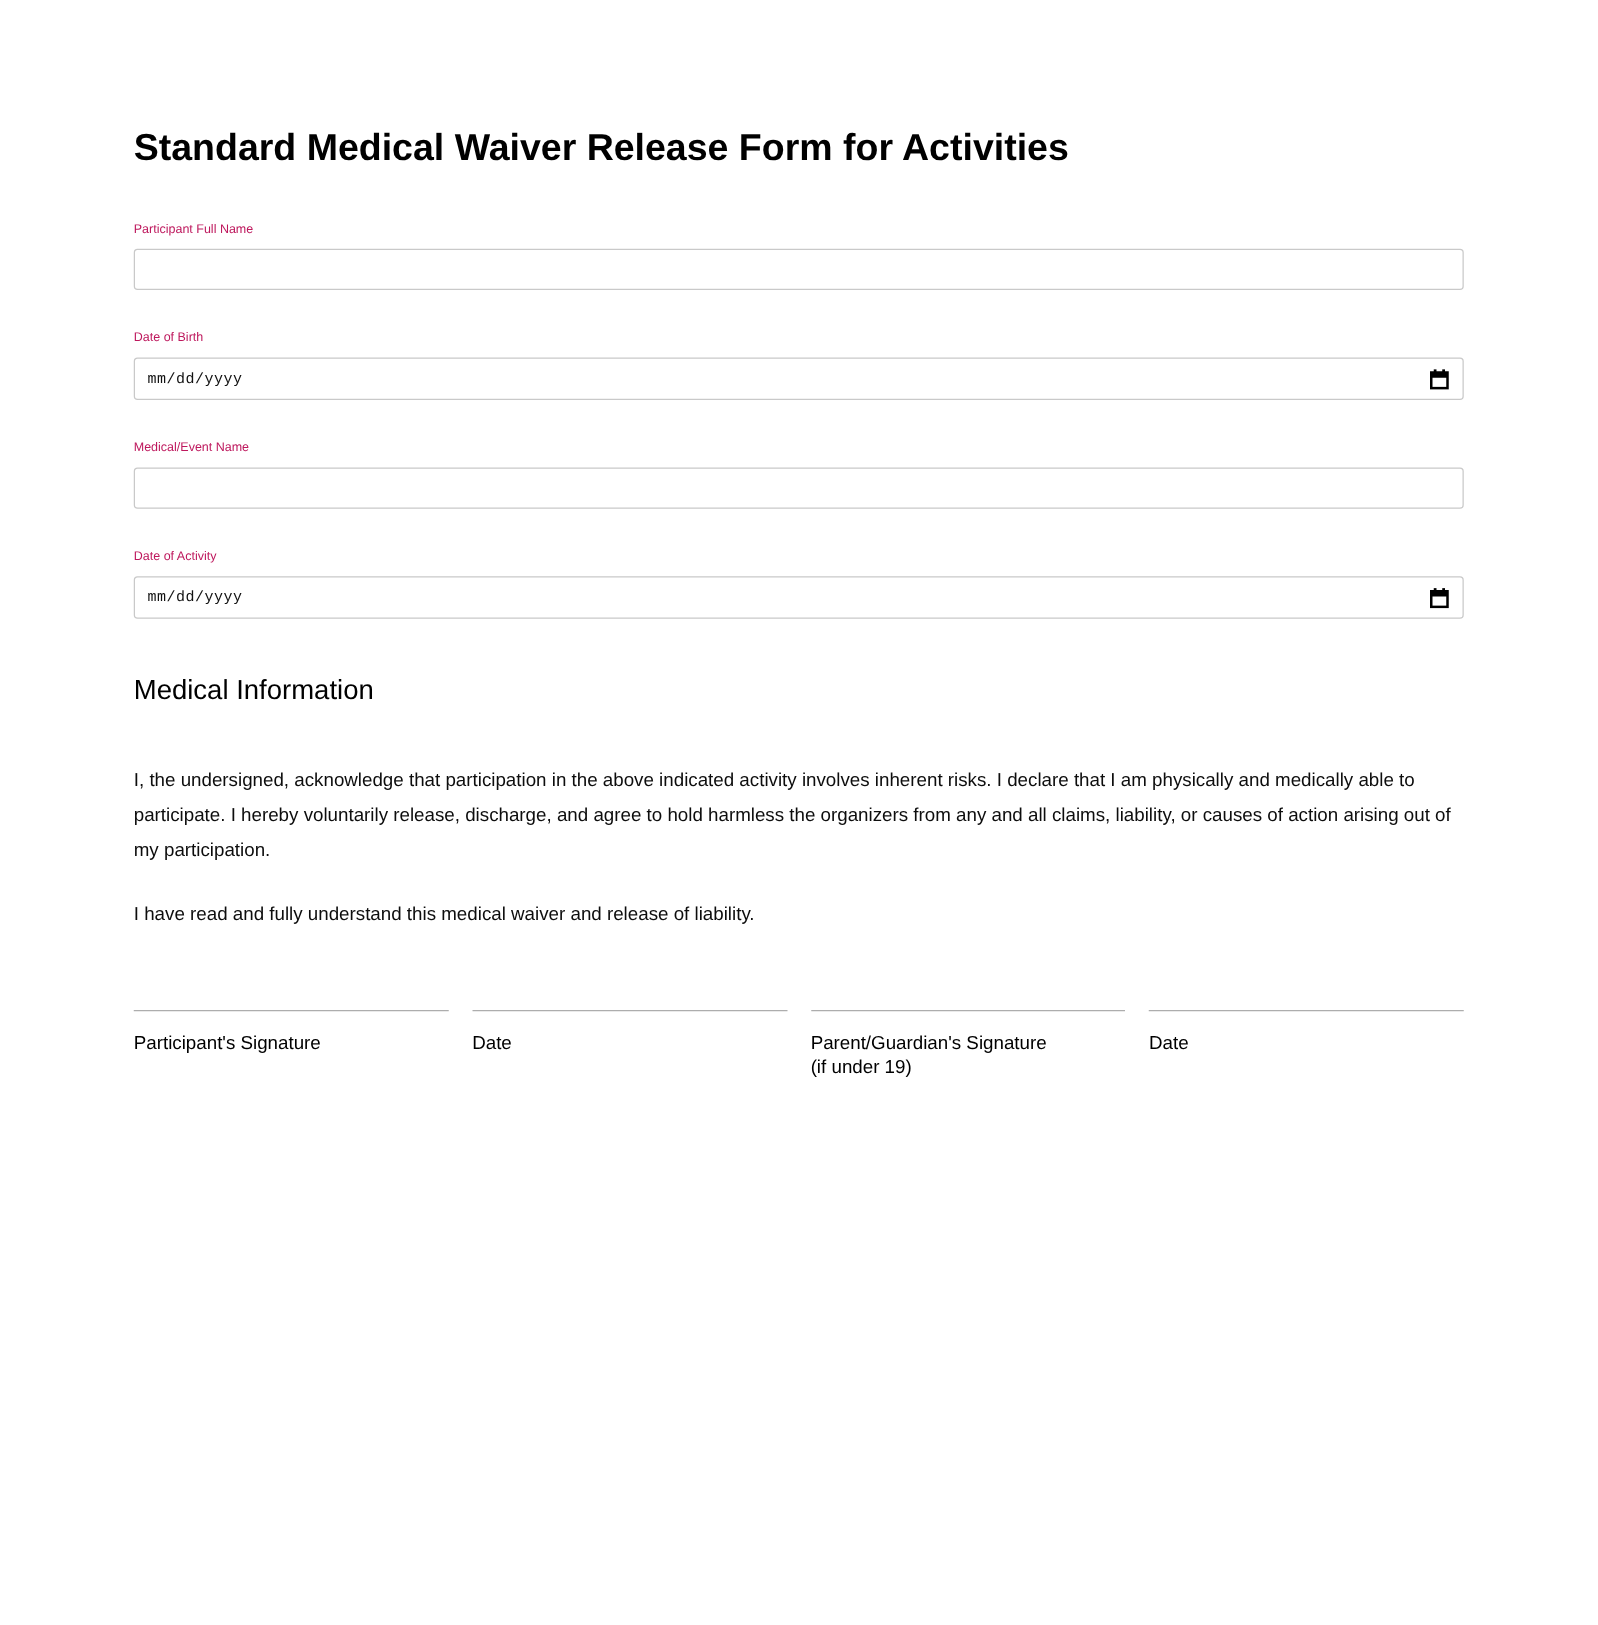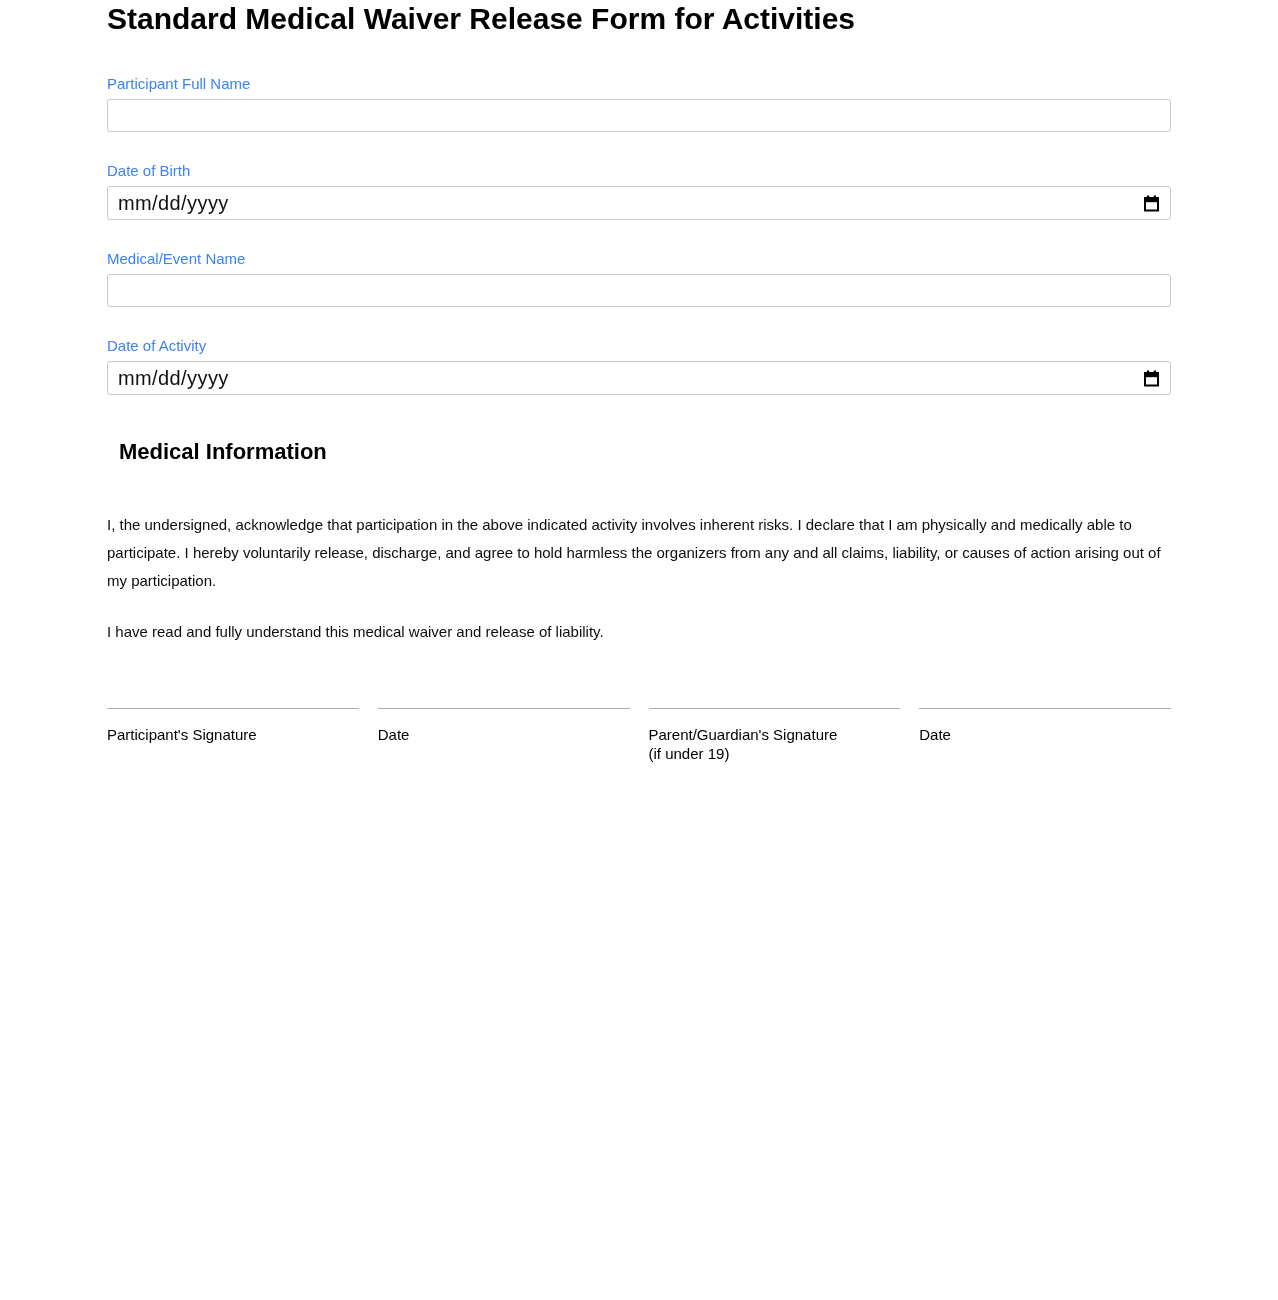--- a/index.html
+++ b/index.html
@@ -12,35 +12,36 @@
   }
   body {
     width: 1278px;
     height: 1300px;
     overflow: hidden;
   }
   .page {
     position: relative;
     margin-left: 107px;
     width: 1064px;
+    padding-top: 100px;
   }
   h1.page-title {
     font-size: 30px;
     line-height: 38px;
     font-weight: 700;
     margin: 0 0 36px 0;
     color: #000000;
   }
   .field { margin-bottom: 29px; }
   .field-label {
     display: block;
-    font-size: 15px;
+    font-size: 10px;
     line-height: 19px;
     margin-bottom: 6px;
-    color: #3b82f6;
+    color: #be185d;
   }
   .text-input {
     display: block;
     width: 100%;
     height: 33px;
     border: 1px solid #c9c9c9;
     border-radius: 3px;
     background: #ffffff;
     padding: 0 10px;
     font-family: "Liberation Sans", sans-serif;
@@ -54,36 +55,37 @@
     justify-content: space-between;
     width: 100%;
     height: 34px;
     border: 1px solid #c9c9c9;
     border-radius: 3px;
     background: #ffffff;
     padding: 0 10px;
     cursor: default;
   }
   .date-placeholder {
-    font-size: 20px;
+    font-size: 12px;
     color: #111111;
     letter-spacing: 0.4px;
     word-spacing: 1px;
+    font-family: Liberation Mono, monospace;
   }
   .calendar-icon {
     width: 17px;
     height: 17px;
     flex: 0 0 auto;
     cursor: pointer;
   }
   h2.section-heading {
     font-size: 22px;
     line-height: 26px;
-    font-weight: 700;
-    margin: 44px 0 18px 12px;
+    font-weight: 400;
+    margin: 44px 0 18px 0;
     color: #000000;
   }
   .ack-paragraph {
     font-size: 15px;
     line-height: 28px;
     margin: 46px 0 0 0;
     color: #0d0d0d;
   }
   .confirm-paragraph {
     font-size: 15px;

